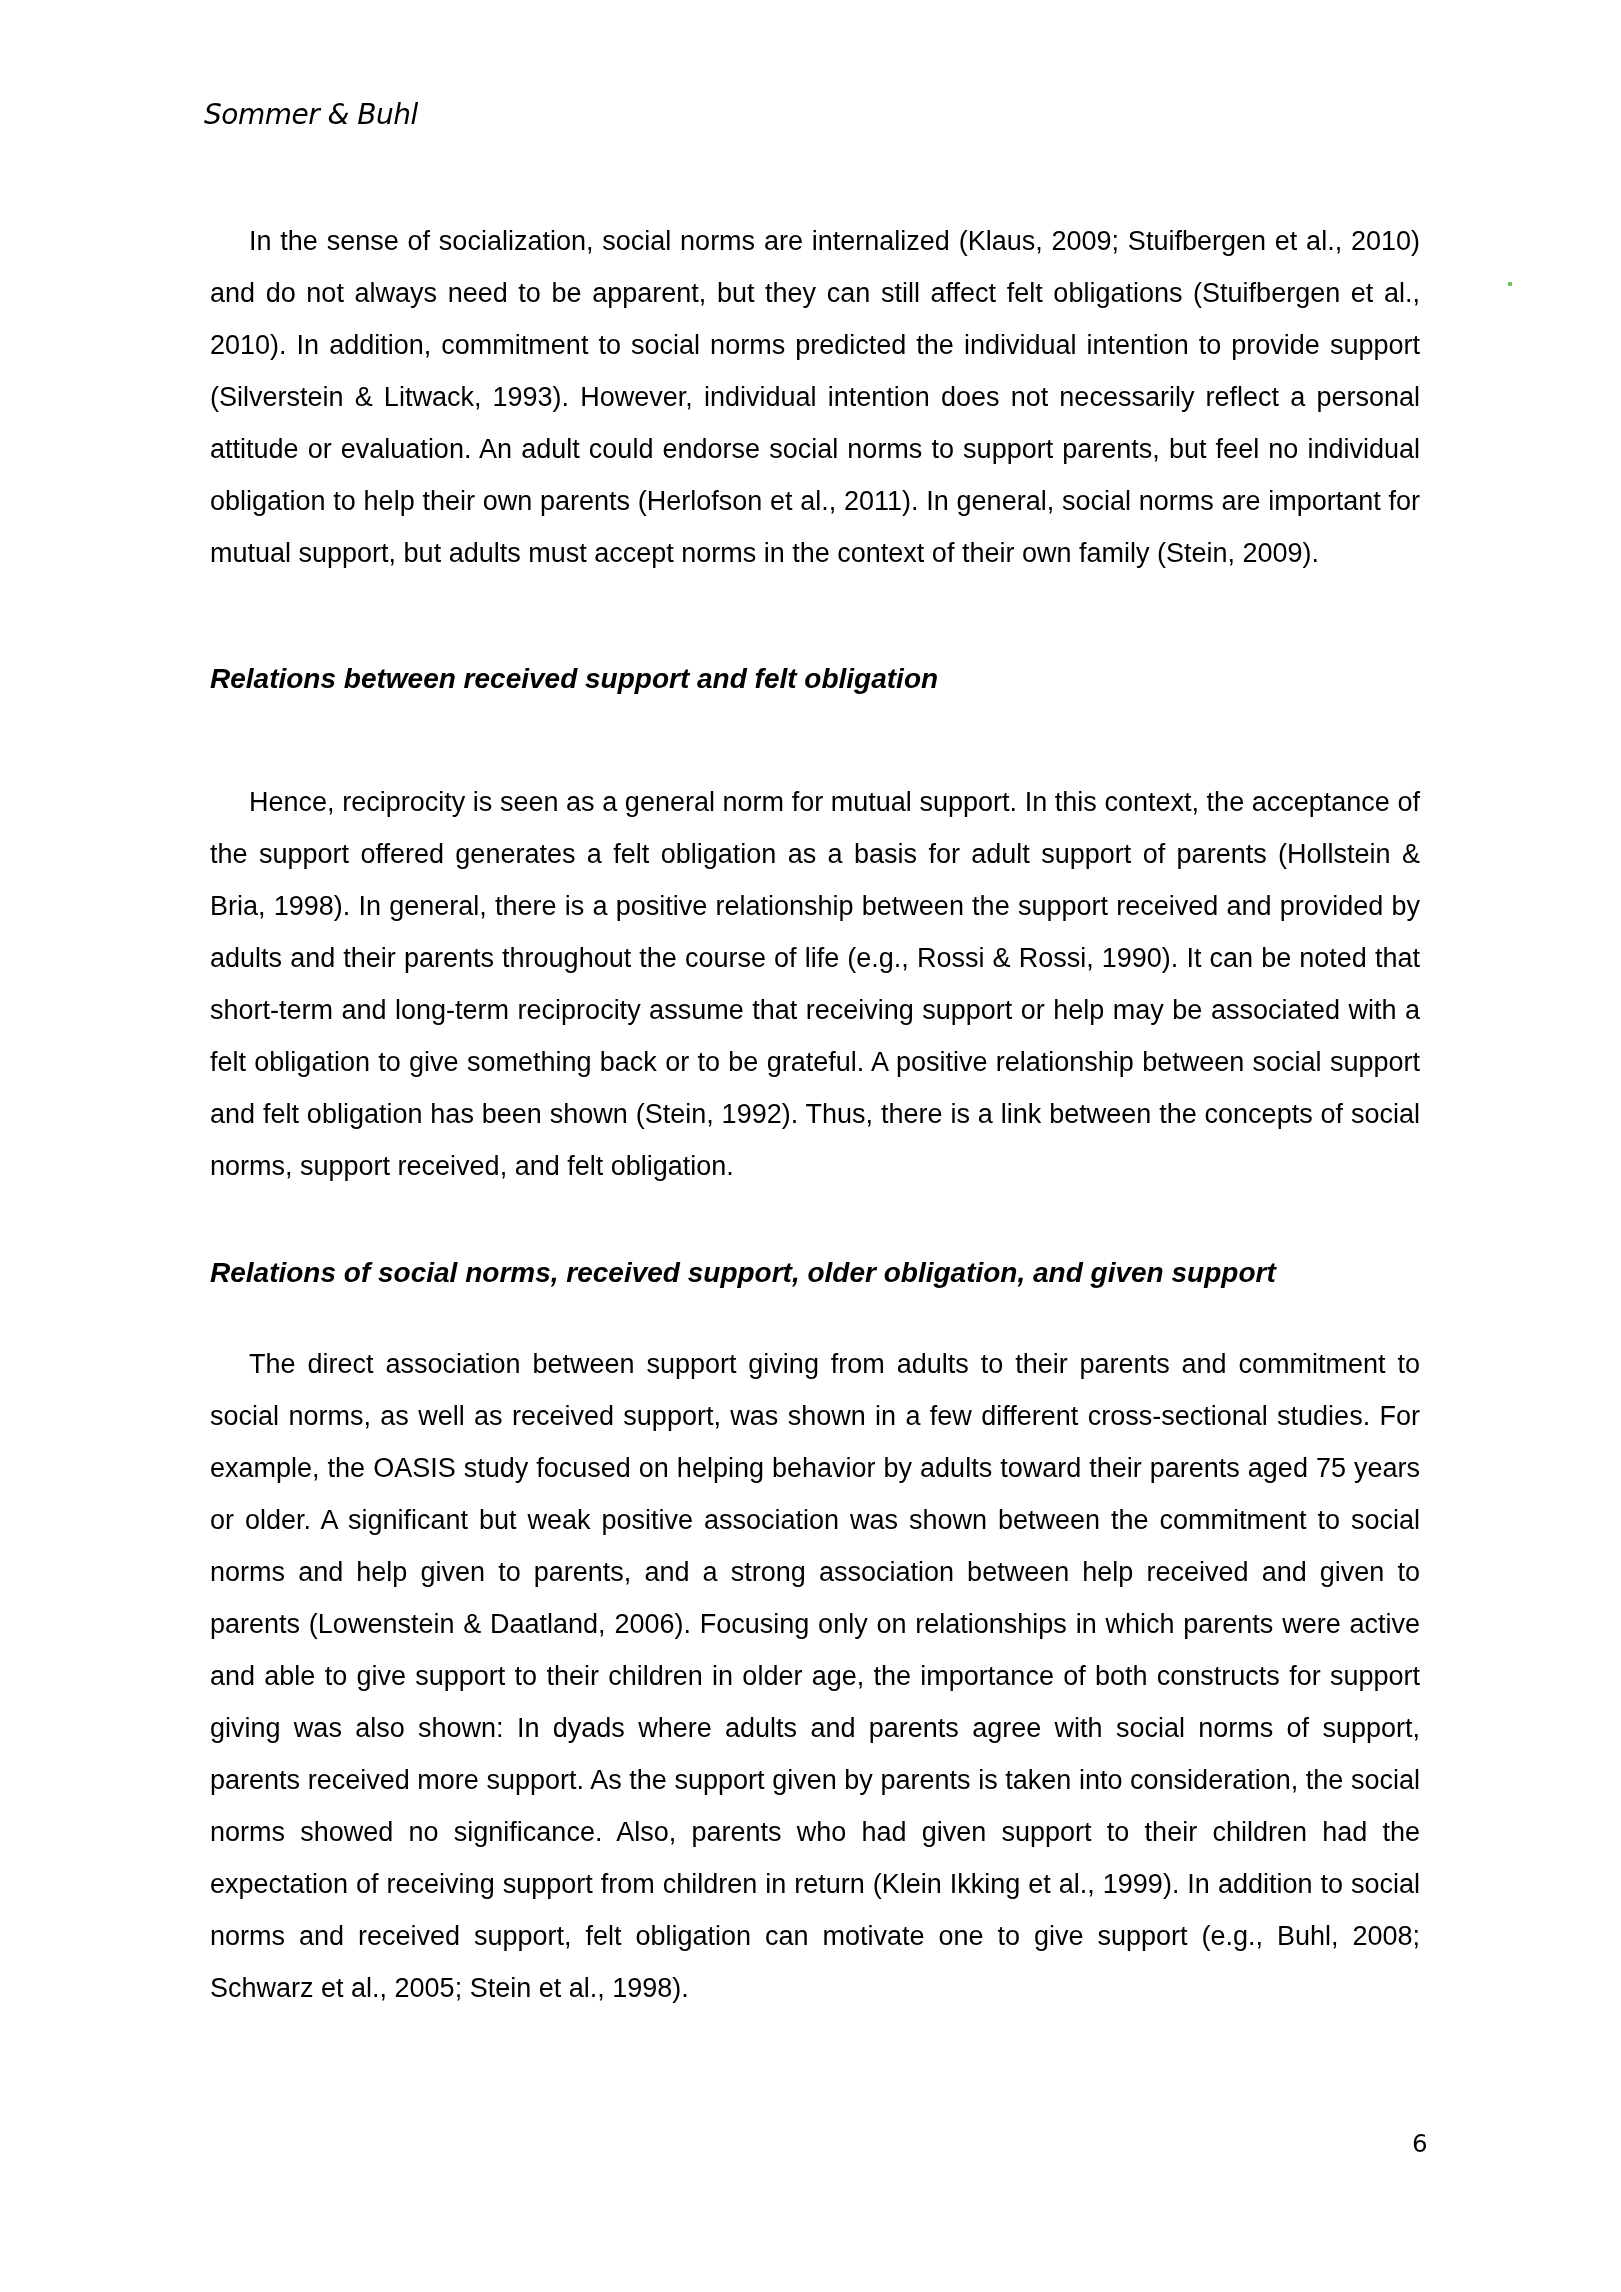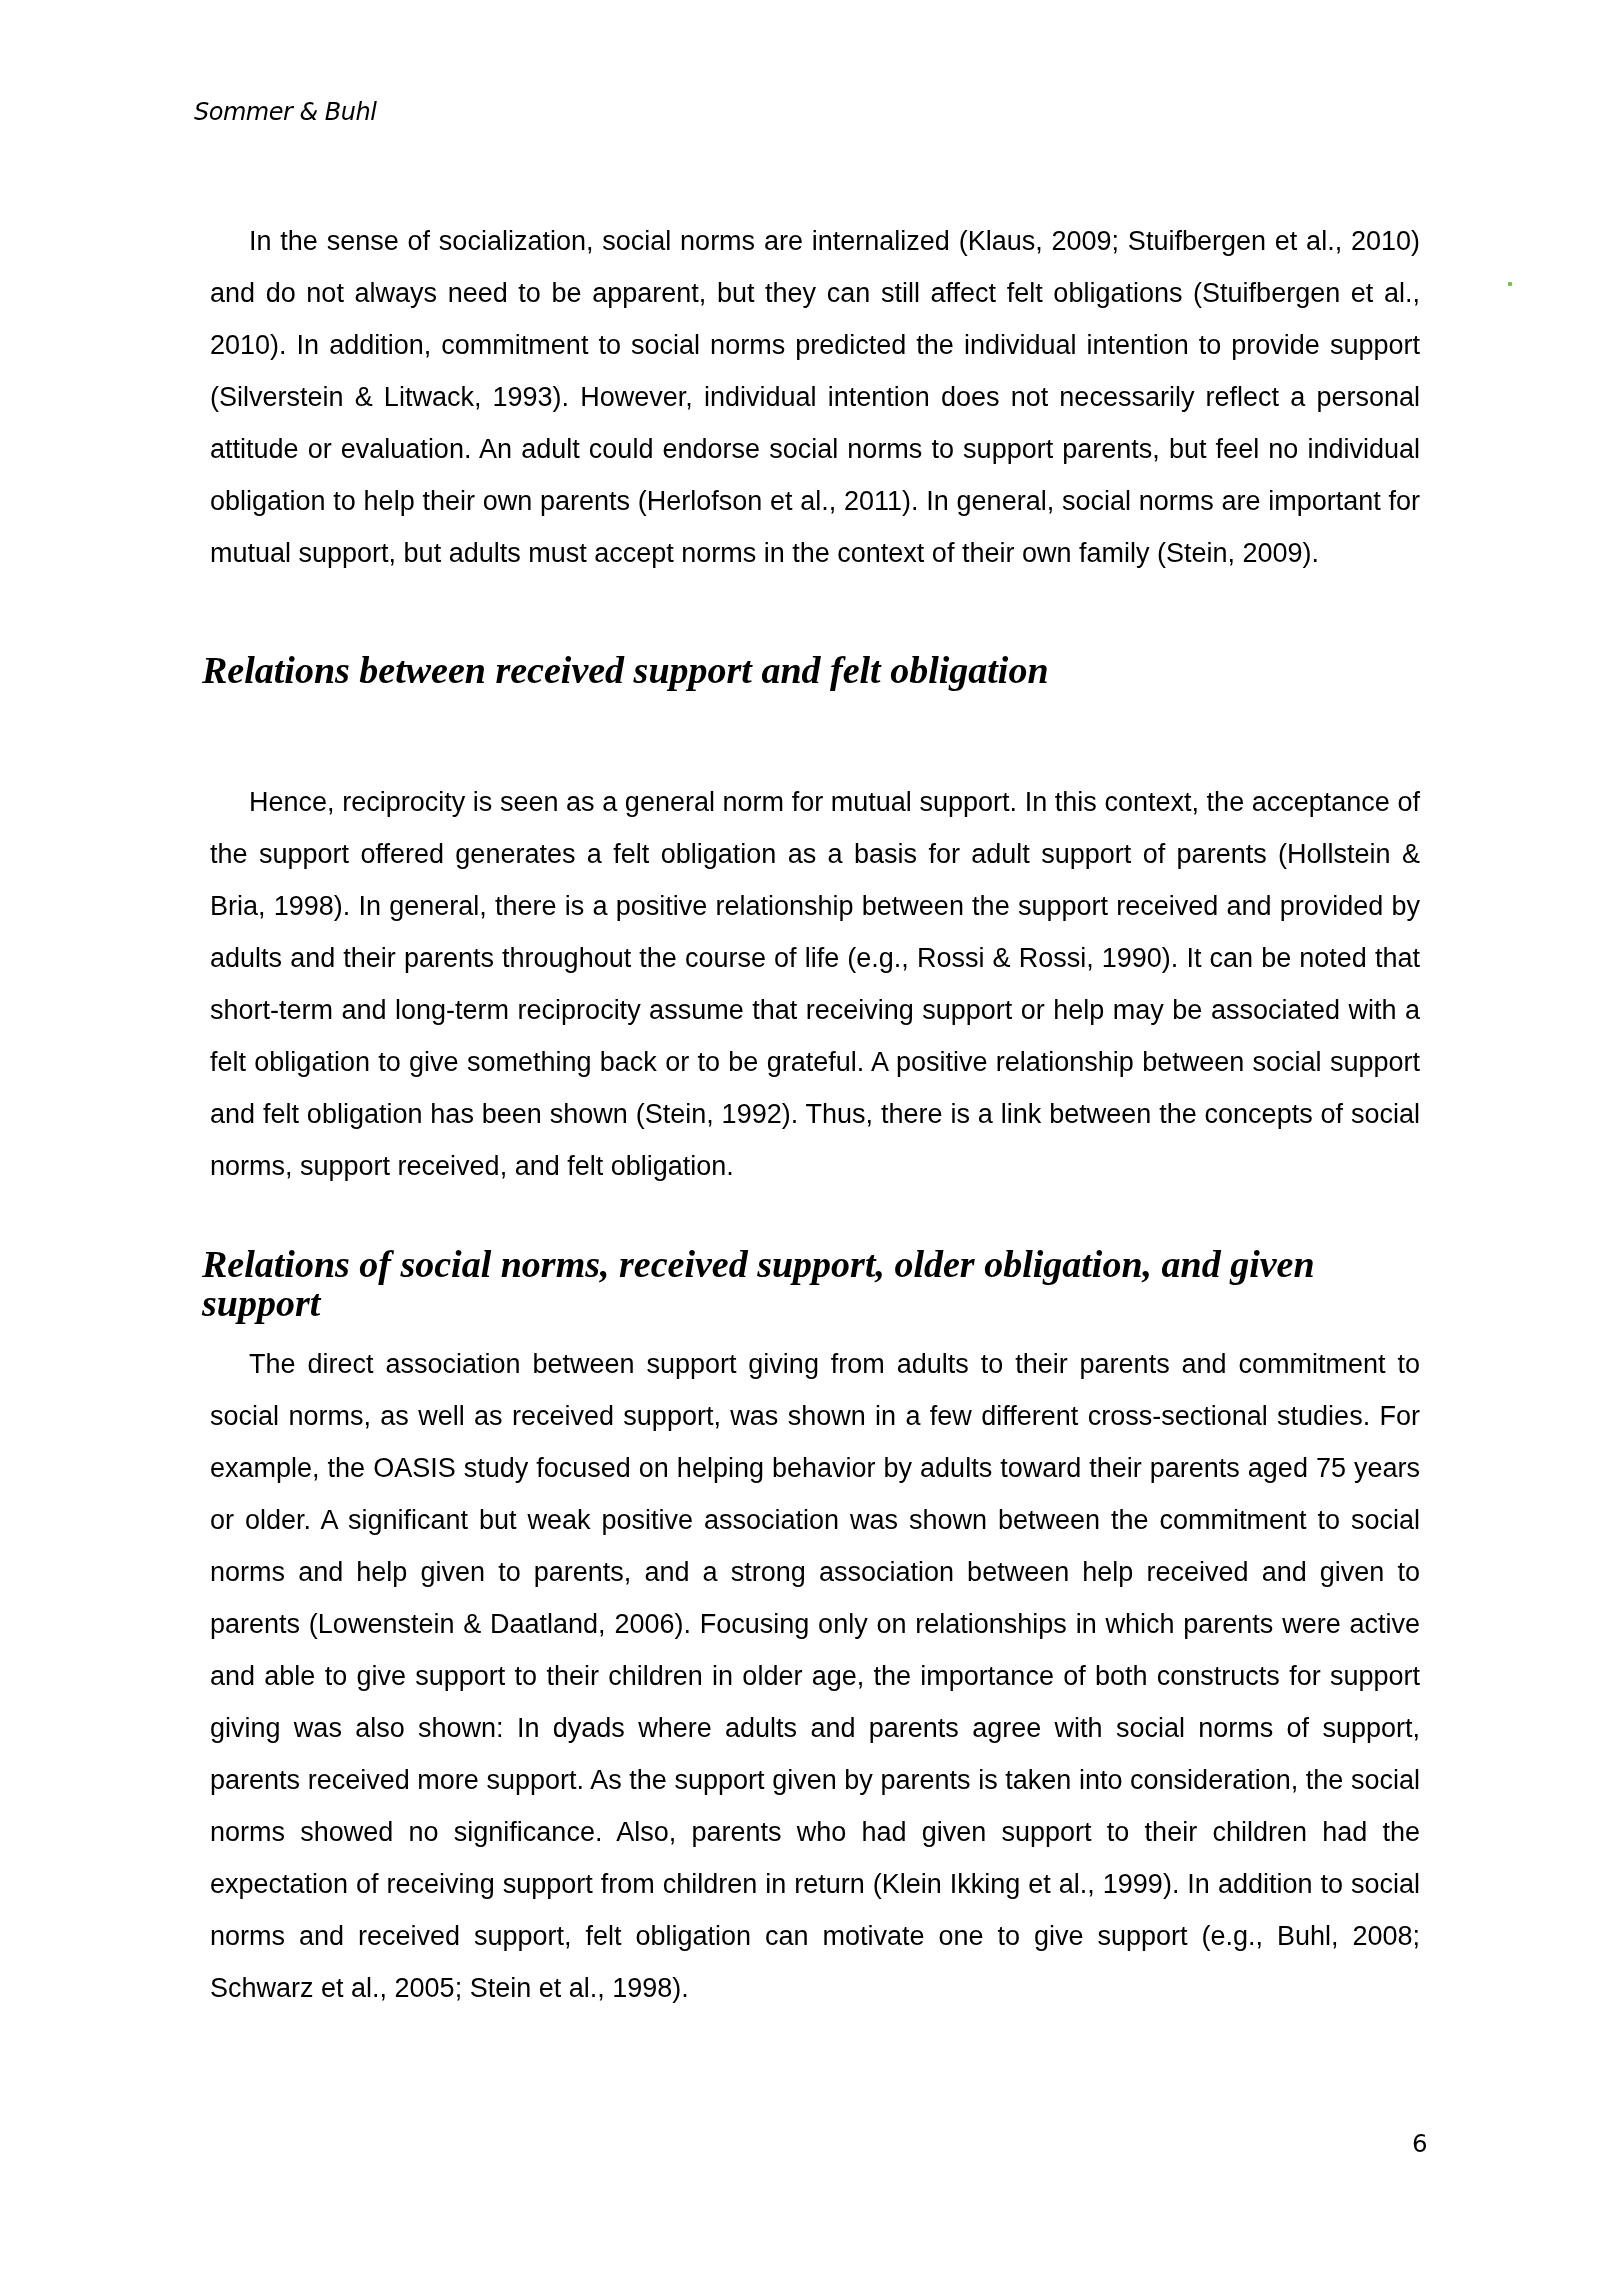--- a/index.html
+++ b/index.html
@@ -1,29 +1,29 @@
 <!DOCTYPE html>
 <html><head>
 <meta charset="utf-8">
 <style>
   html, body { margin: 0; padding: 0; background: #ffffff; }
   body { width: 1621px; height: 2293px; position: relative; overflow: hidden; color: #000; }
   .running-head {
-    position: absolute; left: 194px; top: 98px;
+    position: absolute; left: 204px; top: 98px;
     font-family: "DejaVu Sans", sans-serif; font-style: italic;
-    font-size: 24px; letter-spacing: -0.5px;
+    font-size: 28px; letter-spacing: -0.5px;
   }
   .column { position: absolute; left: 194px; width: 1242px; }
   .para {
     font-family: "Liberation Sans", sans-serif; font-size: 27px;
     line-height: 52px; text-align: justify; margin: 16px; text-indent: 39px;
   }
   .heading {
-    font-family: Liberation Serif, serif; font-style: italic;
-    font-size: 38px; margin: 8px; line-height: 39px;
+    font-family: Liberation Sans, sans-serif; font-style: italic;
+    font-size: 28px; margin: 16px; line-height: 39px;
   }
   .page-number {
     position: absolute; left: 1412px; top: 2129px;
     font-family: "DejaVu Sans", sans-serif; font-size: 24.5px;
   }
   .mark {
     position: absolute; left: 1508px; top: 282px; width: 3.9px; height: 3.9px;
     background: #6cc24a; border-radius: 1px;
   }
 </style>

